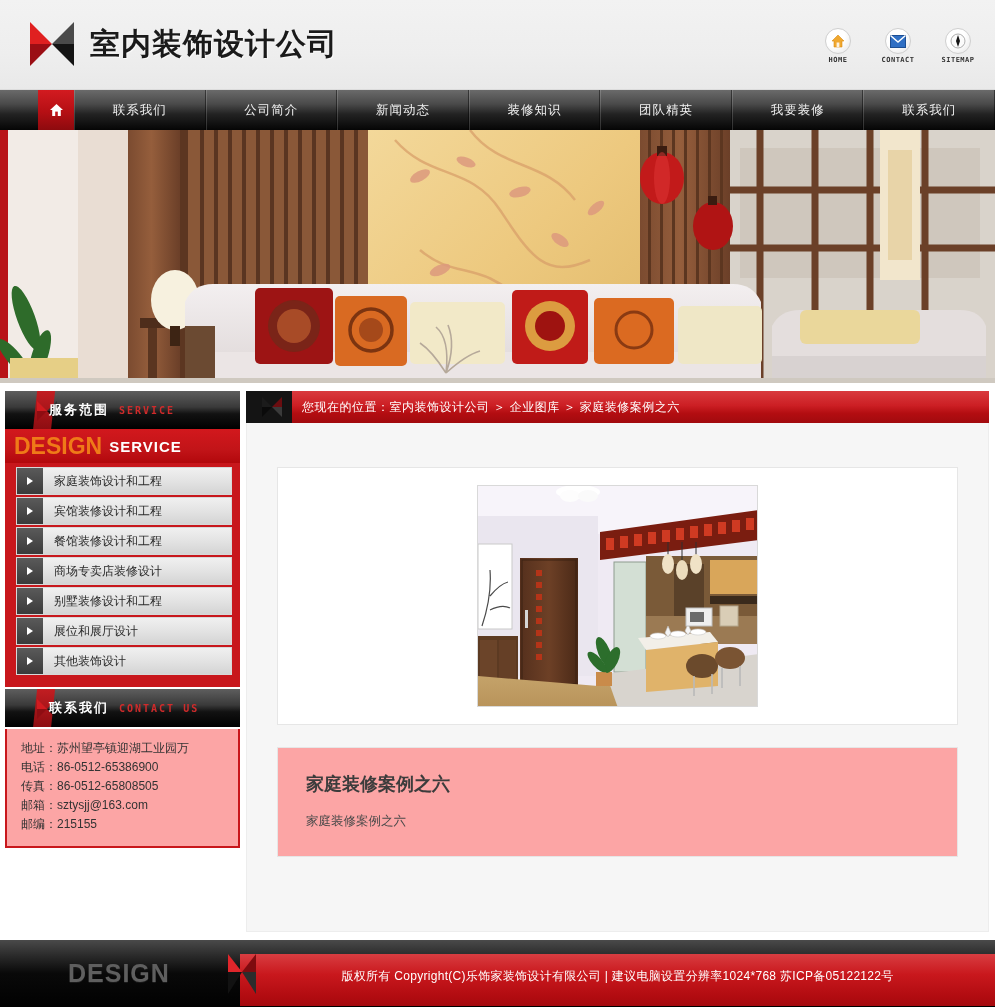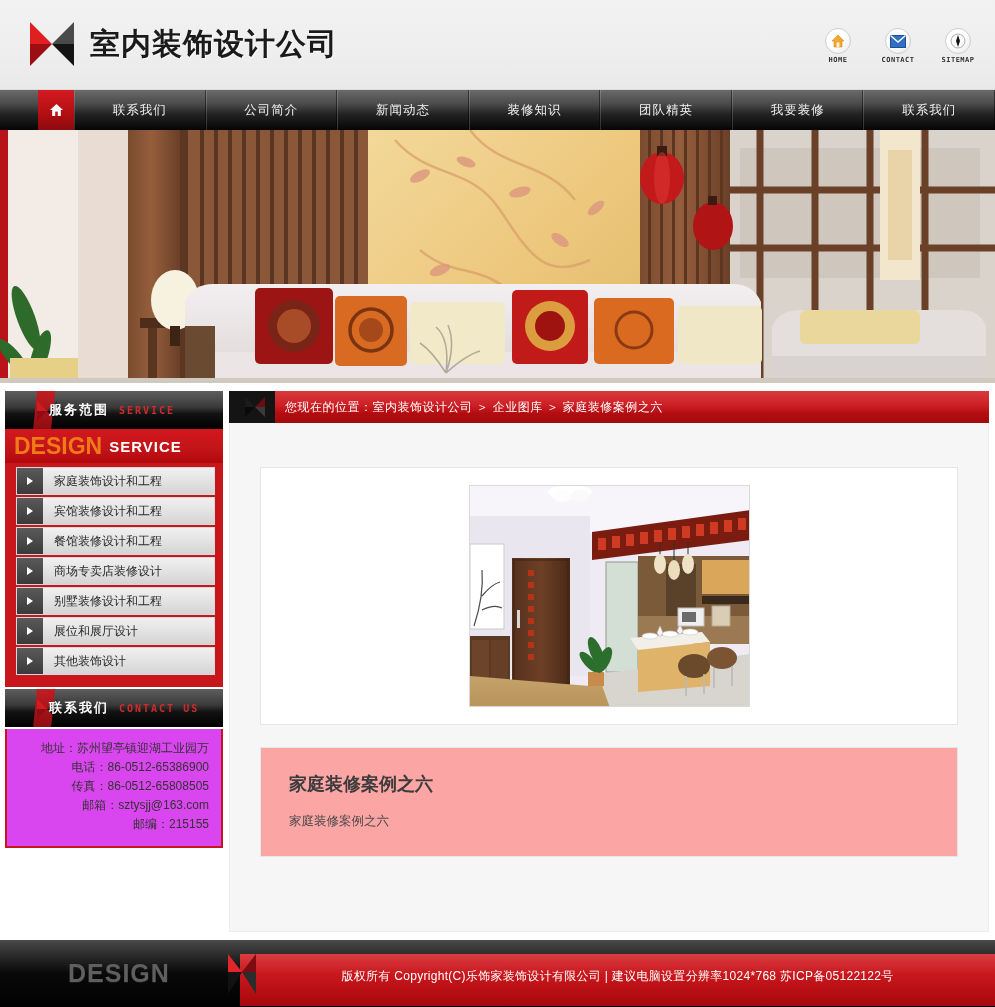--- a/index.html
+++ b/index.html
@@ -59,21 +59,21 @@
   .nav-item:first-of-type { border-left:none; }
 
   
   .hero { position:relative; width:995px; height:253px; overflow:hidden; background:#3a2118; }
   .hero svg { display:block; }
 
   
   .body-area { position:relative; width:995px; height:557px; background:#ffffff; padding:8px 0 0 0; display:flex; }
 
   
-  .sidebar { width:218px; margin-left:5px; flex:none;text-align:right; }
+  .sidebar { width:235px; margin-left:5px; flex:none; }
   .panel-head {
     position:relative; height:38px;
     background: linear-gradient(to bottom,#5e5e5e 0%, #3a3a3a 42%, #121212 60%, #000 100%);
     display:flex; align-items:center; overflow:hidden;
   }
   .panel-head .mini-d { position:absolute; left:22px; top:0px; width:40px; height:40px; }
   .panel-head .mini-d i { position:absolute; width:0;height:0; }
   .md-tl { border-right:10px solid transparent; border-bottom:10px solid #d11b20; left:10px; top:10px;}
   .md-tr { border-left:10px solid transparent; border-bottom:10px solid #2e2e2e; left:20px; top:10px;}
   .md-bl { border-right:10px solid transparent; border-top:10px solid #8e0d12; left:10px; top:20px;}
@@ -96,21 +96,21 @@
     display:flex; align-items:stretch; height:28px; margin-bottom:2px; cursor:pointer;
     background: linear-gradient(to bottom,#f0f0f0 0%,#e3e3e3 50%,#d4d4d4 100%);
     border:1px solid #d8d8d8;
   }
   .mi-btn { width:26px; flex:none; background: linear-gradient(to bottom,#5a5a5a,#3a3a3a);
      display:flex; align-items:center; justify-content:center; }
   .mi-arrow { width:0;height:0; border-top:4px solid transparent; border-bottom:4px solid transparent; border-left:6px solid #fff; }
   .mi-label { display:flex; align-items:center; padding-left:11px; font-size:12px; color:#2a2a2a; }
 
   .contact-box {
-    margin-top:2px; border:2px solid #c8171c; border-top:none; background:#d946ef;
+    margin-top:2px; border:2px solid #c8171c; border-top:none; background:#fca5a5;
     padding:10px 12px 12px 14px;
   }
   .contact-line { font-size:12px; color:#333; line-height:19px; white-space:nowrap; }
 
   
   .main { flex:1; margin:0 6px 0 6px; }
   .crumb-bar {
     position:relative; height:32px; overflow:hidden;
     background: linear-gradient(to bottom,#d93a3e 0%, #cc1f24 45%, #b30d11 70%, #a10a0e 100%);
     display:flex; align-items:center;

